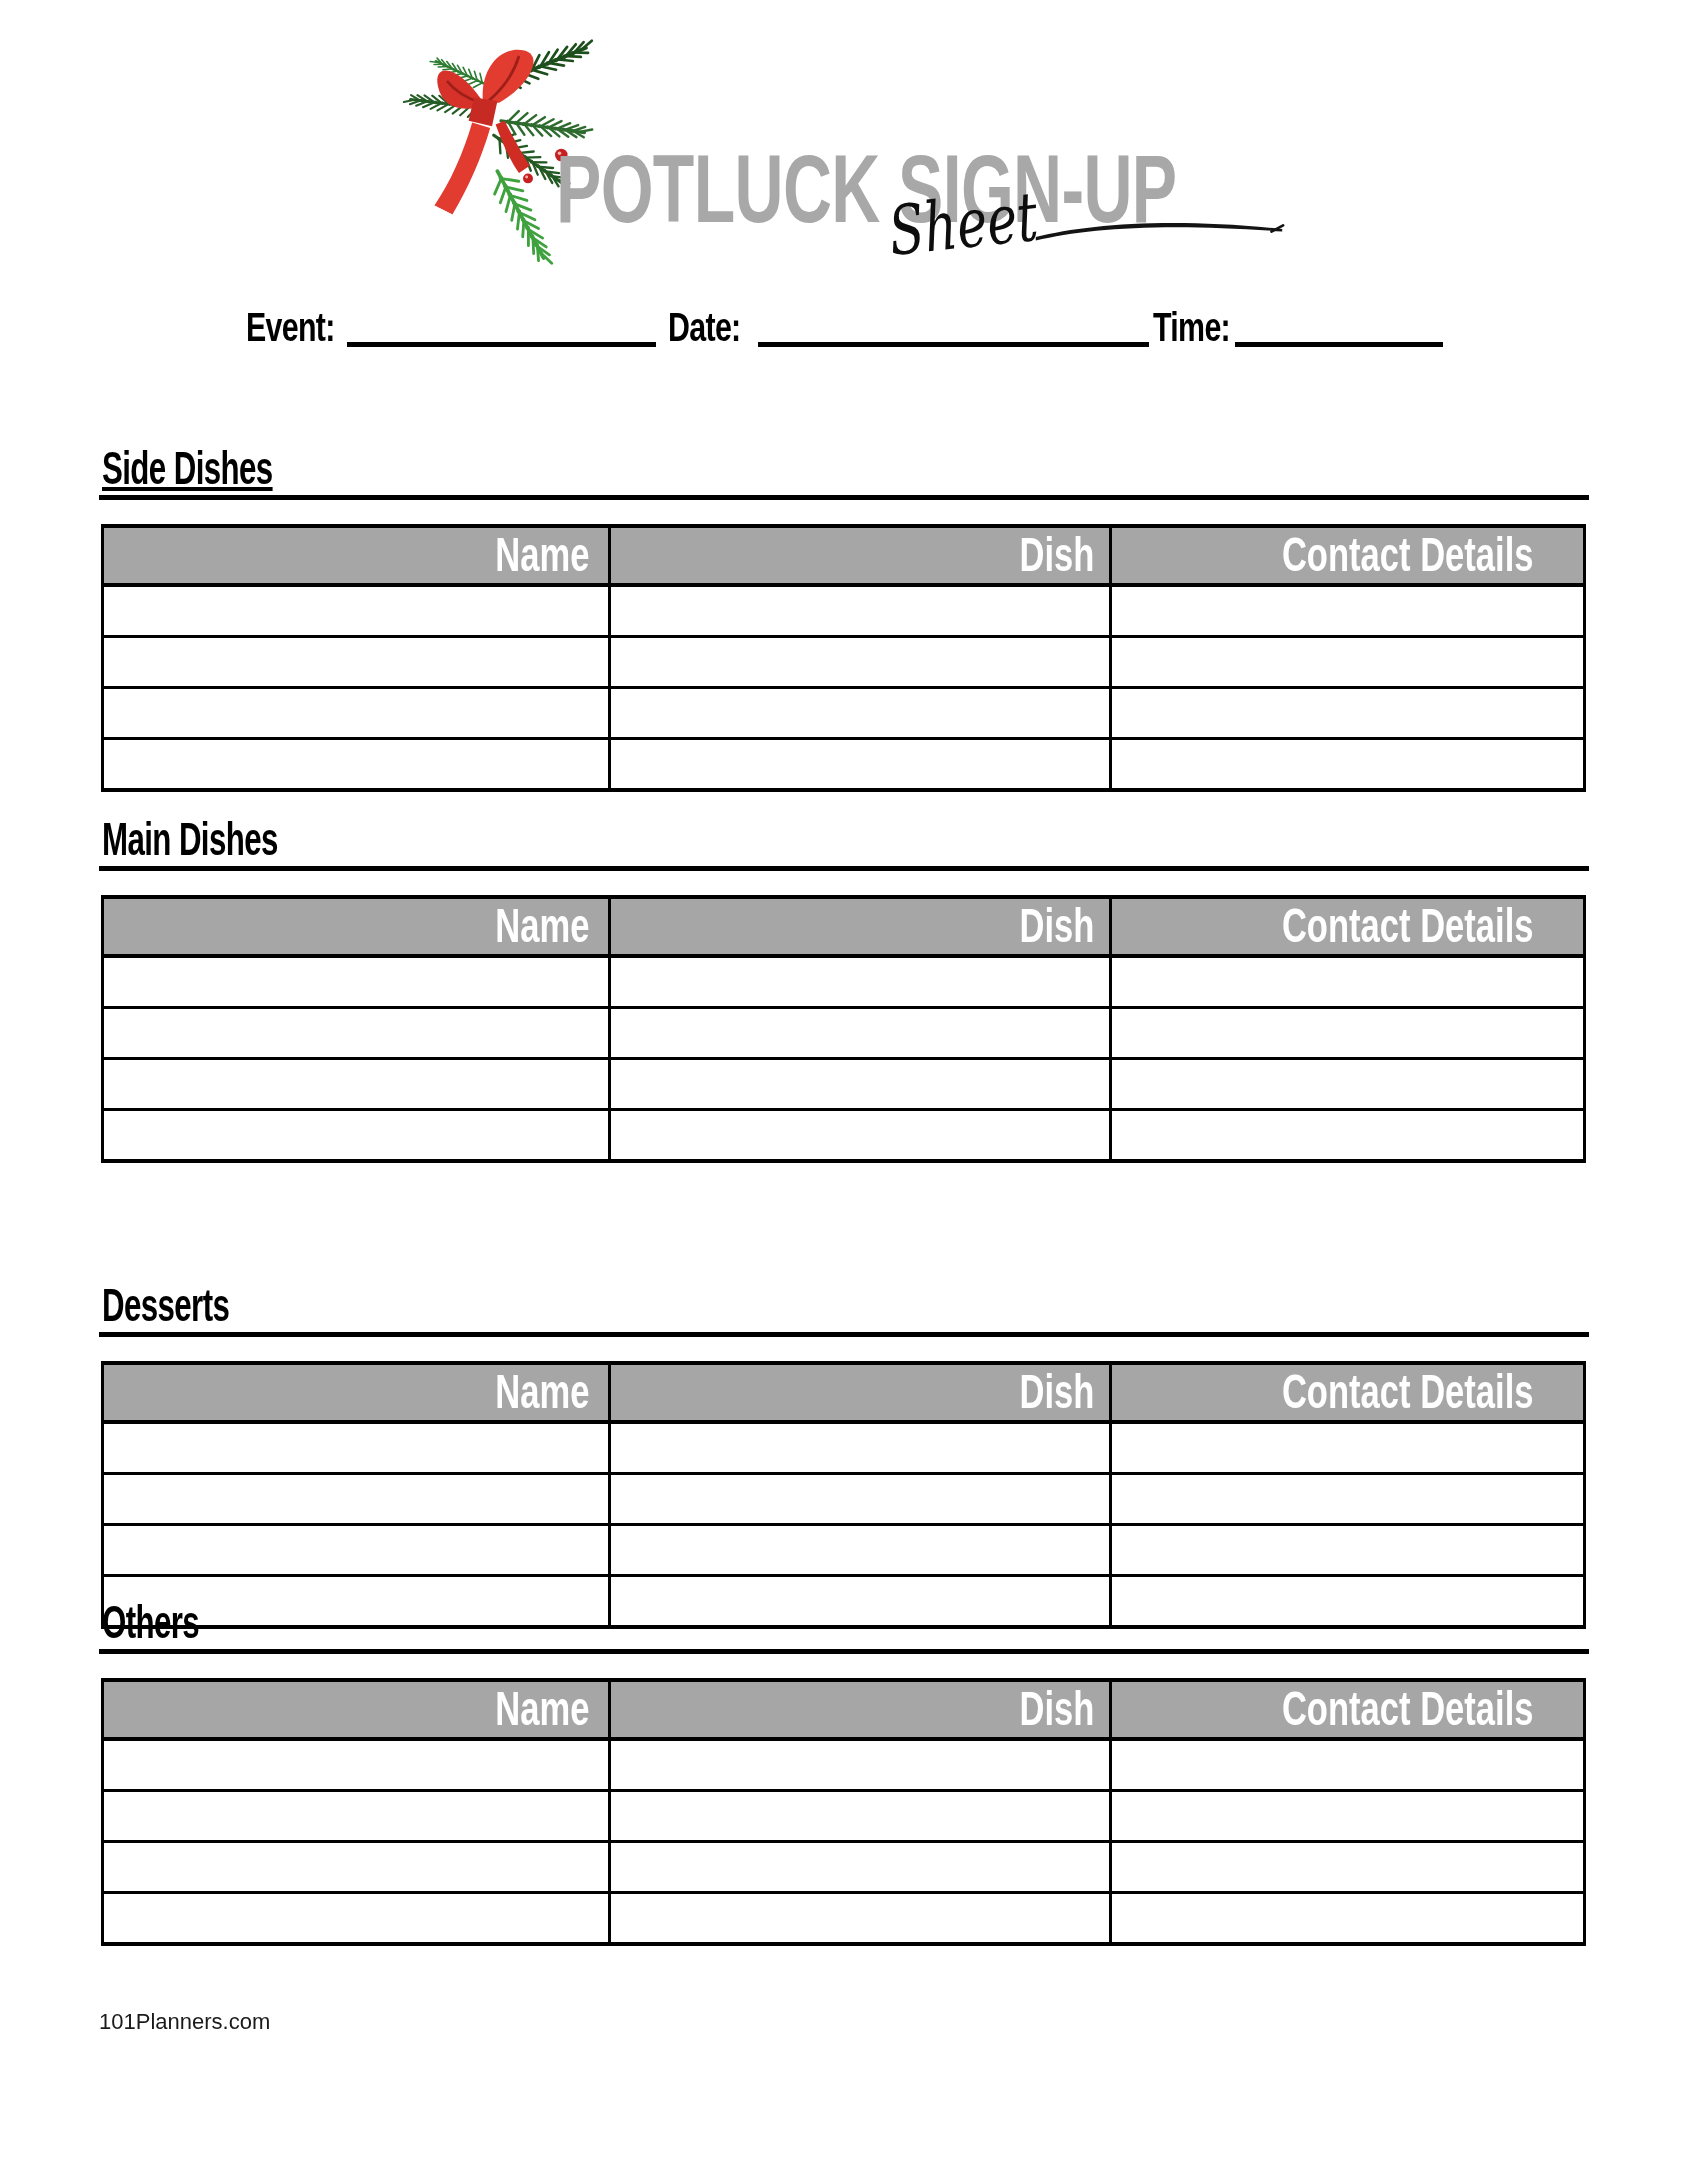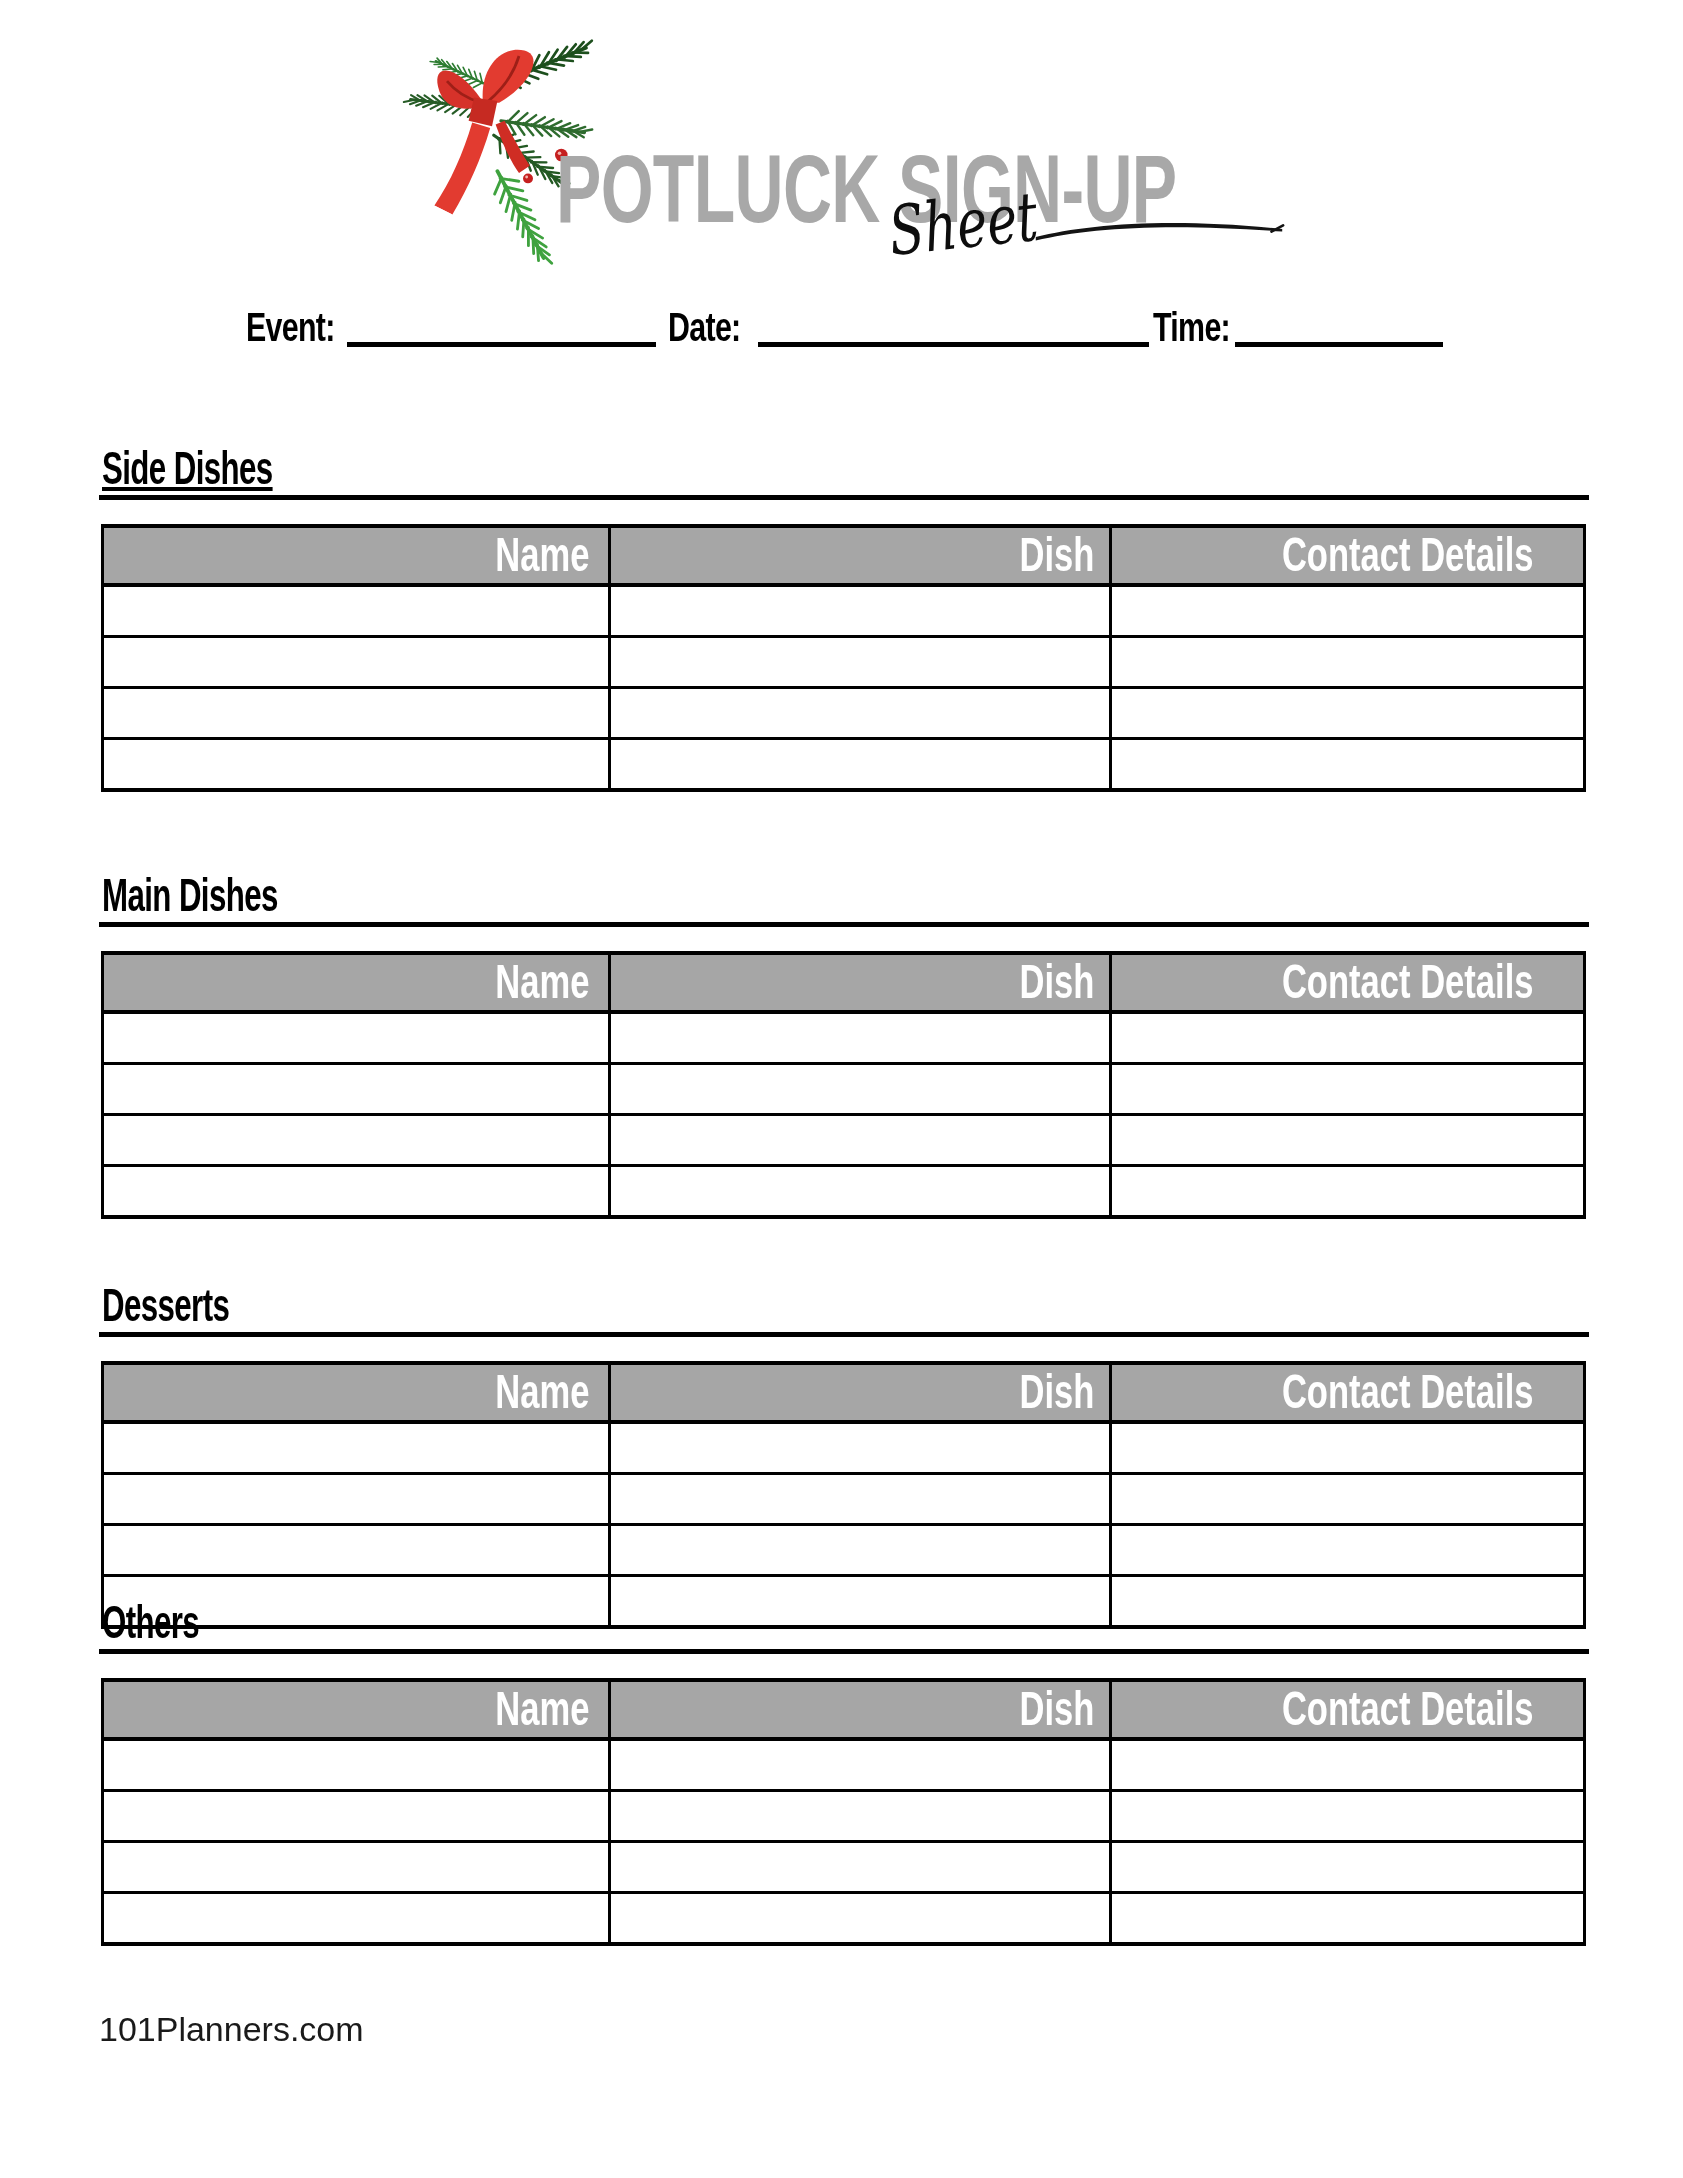--- a/index.html
+++ b/index.html
@@ -50,24 +50,24 @@
   table.sheet th{
     background:#a6a6a6;border:3.6px solid #000;border-top:4.5px solid #000;border-bottom:4.5px solid #000;
     height:55px;padding:0;text-align:right;vertical-align:middle;
   }
   table.sheet td{border:3.6px solid #000;height:48px;padding:0 9px;font-size:27px;}
   table.sheet tr.last td{border-bottom:4.5px solid #000;}
   .th-text{
     display:inline-block;color:#ffffff;font-size:48px;line-height:1;font-weight:bold;
     transform:scaleX(0.72);transform-origin:center center;white-space:nowrap;
   }
-  #sec-0{top:445px;text-decoration:underline;} #sec-1{top:872px;} #sec-2{top:1282px;} #sec-3{top:1599px;}
-
-  
-  .footer{position:absolute;left:99px;top:2009px;font-size:34px;line-height:1.2;color:#1a1a1a;}
+  #sec-0{top:445px;text-decoration:underline;} #sec-1{top:816px;} #sec-2{top:1282px;} #sec-3{top:1599px;}
+
+  
+  .footer{position:absolute;left:99px;top:2009px;font-size:22px;line-height:1.2;color:#1a1a1a;}
 </style>
 </head>
 <body>
 
 <header>
 
   <svg class="deco" viewBox="0 0 230 260" aria-hidden="true">
     <defs>
       <g id="frond" fill="none" stroke-linecap="round">
         <path d="M0,0 L104,0" stroke-width="4"></path>

